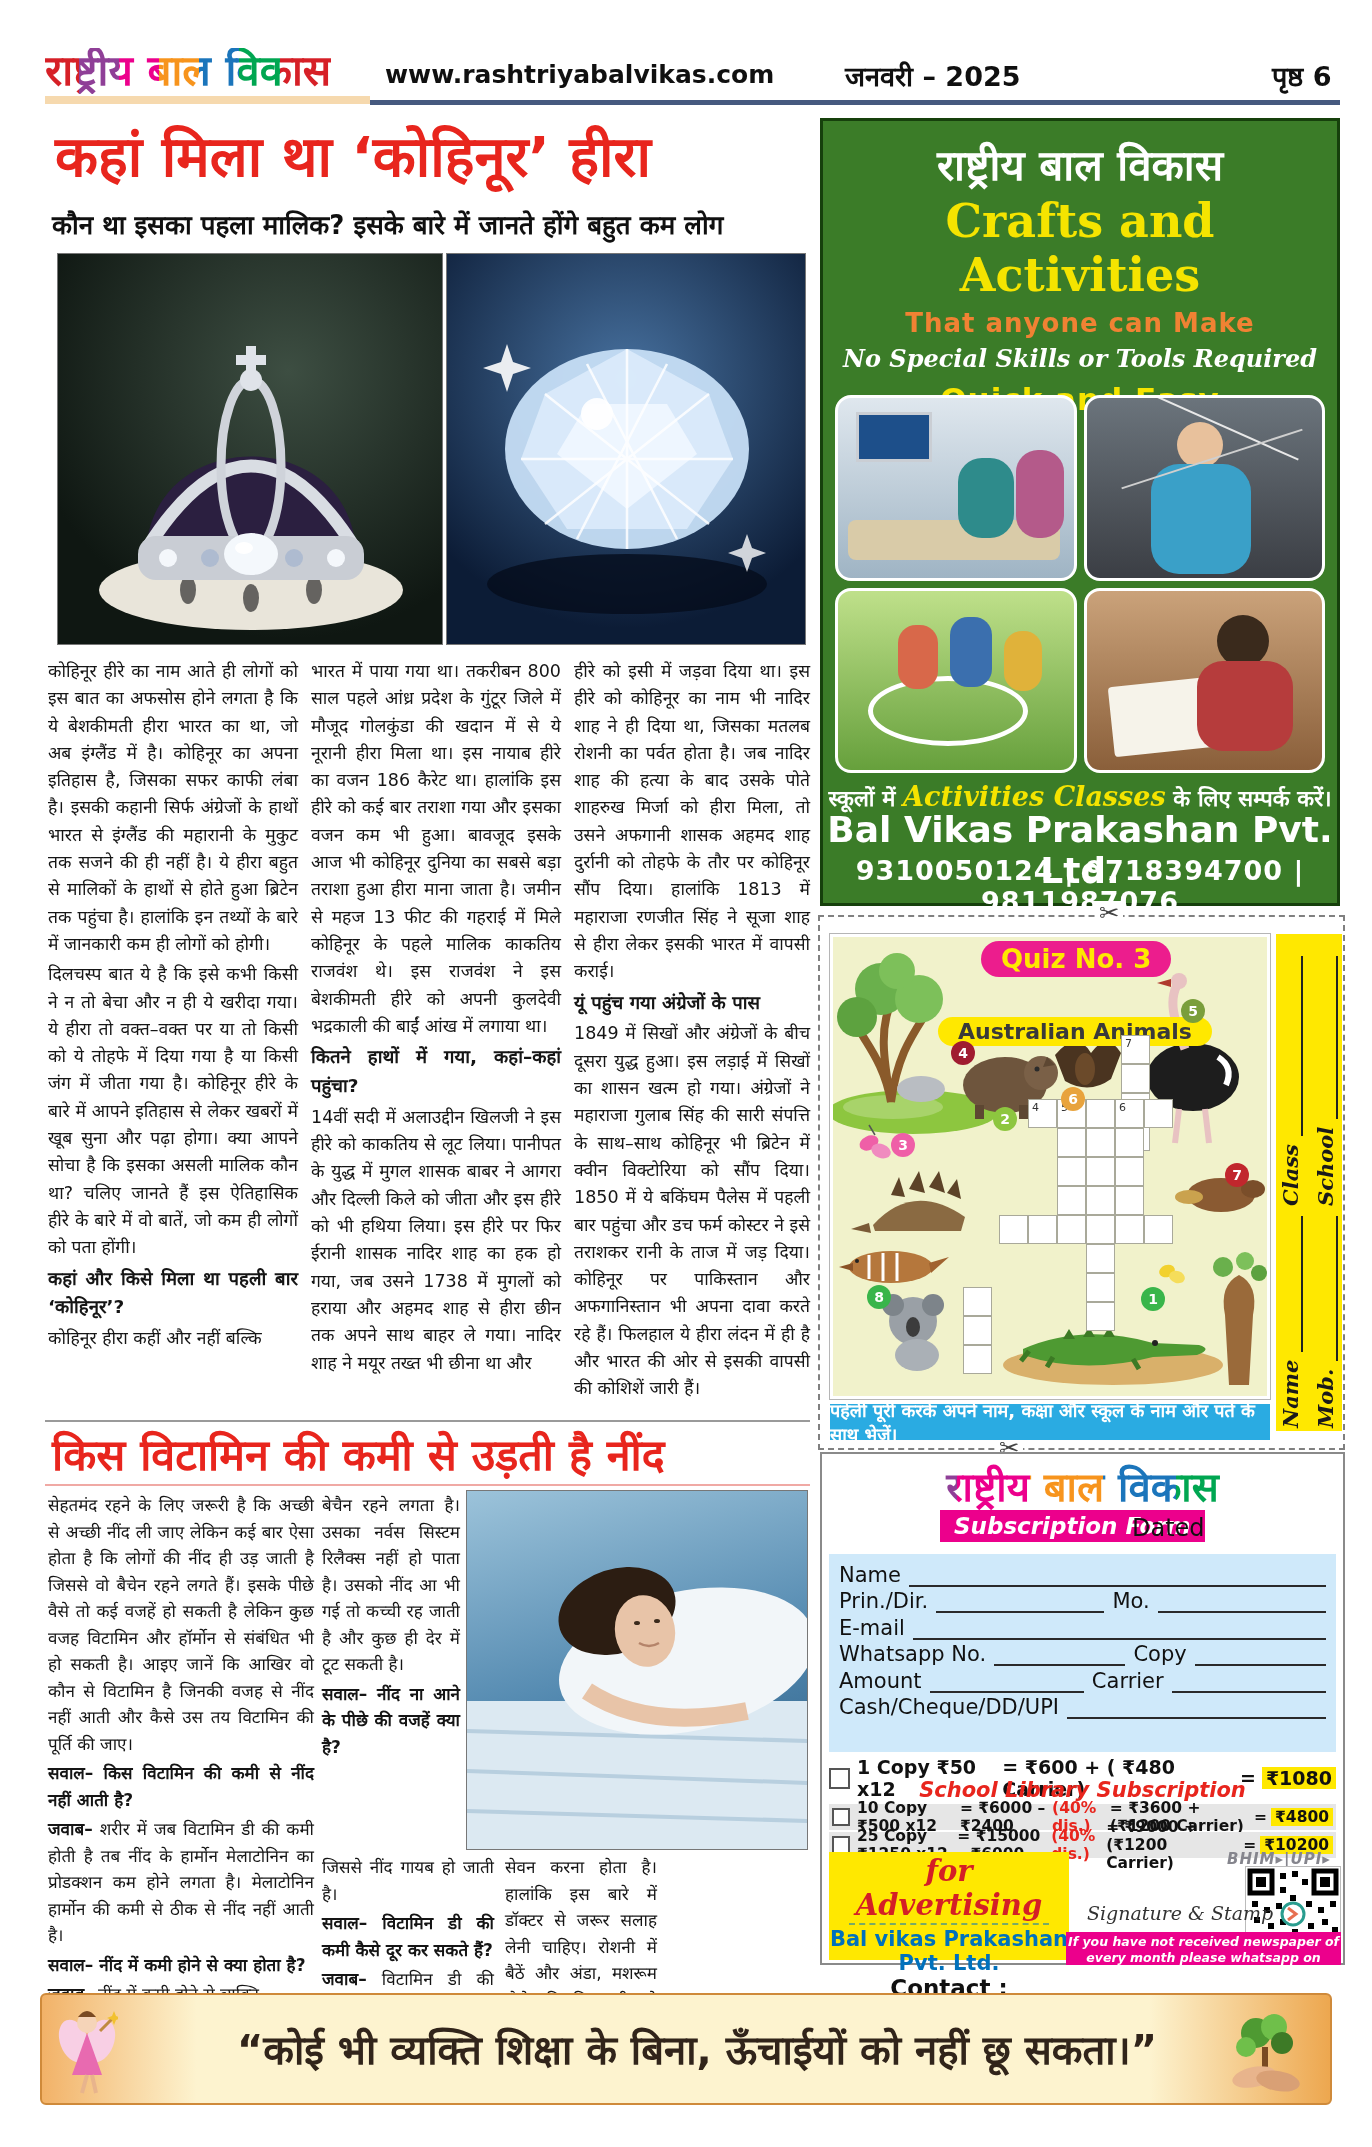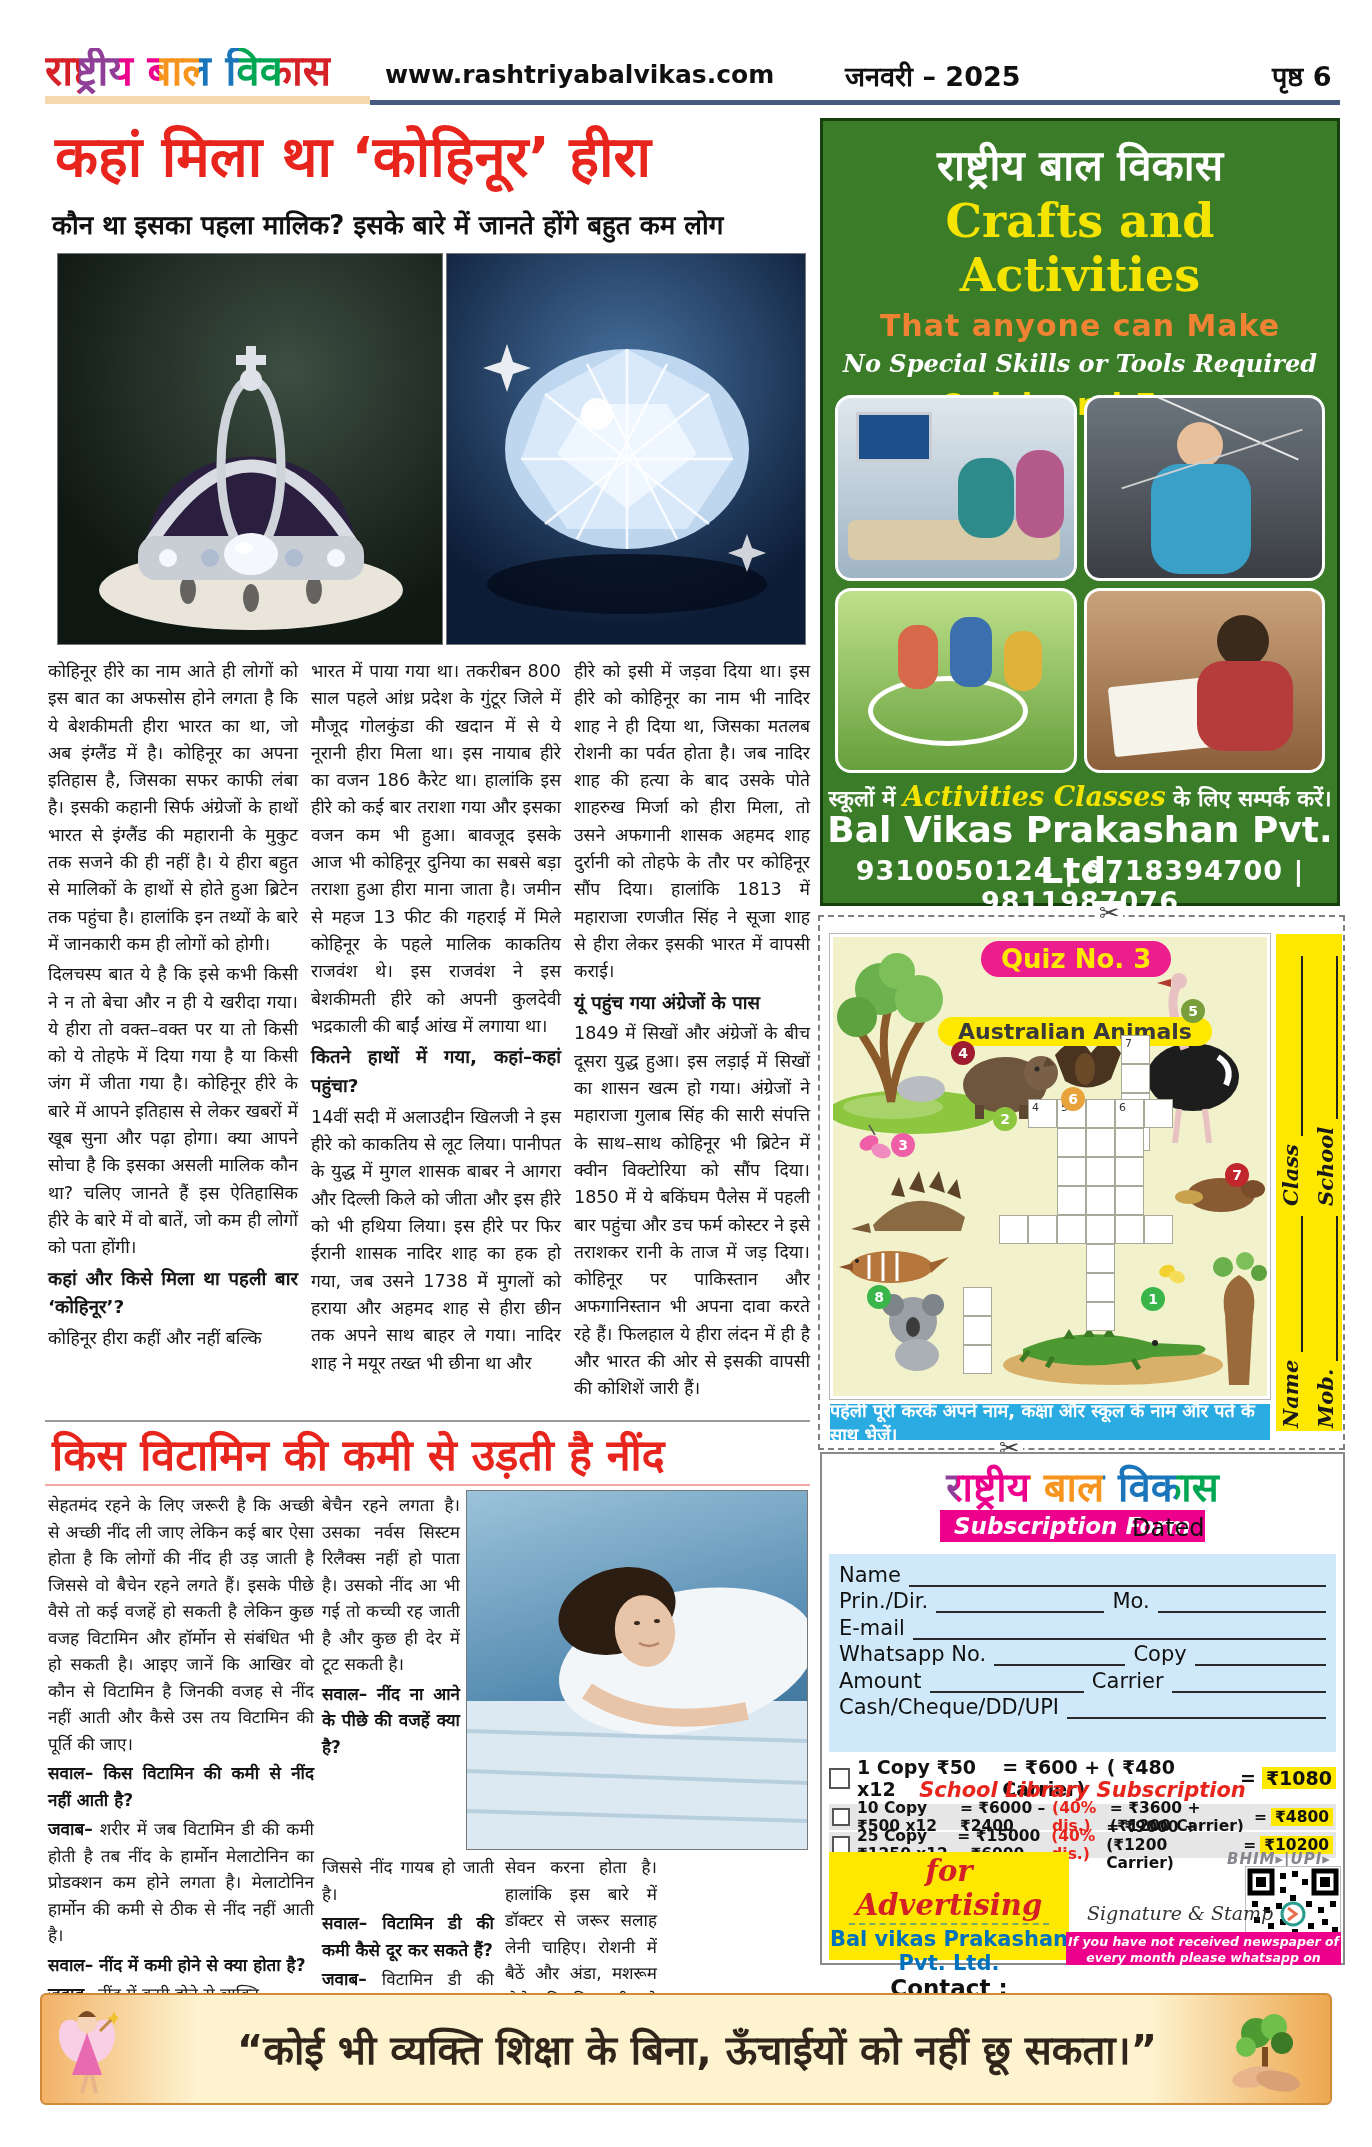--- a/index.html
+++ b/index.html
@@ -28,21 +28,21 @@
   .hindi-body p{margin:0 0 3px 0;}
   .hindi-body .subh{font-weight:700;font-size:18.5px;margin:3px 0;}
   .col1{left:48px;top:658px;width:250px;}
   .col2{left:311px;top:658px;width:250px;}
   .col3{left:574px;top:658px;width:236px;}
   .a1-divider{left:45px;top:1420px;width:765px;height:2px;background:#9a9a9a;}
   
   .ad{left:820px;top:118px;width:520px;height:788px;background:#3b7c28;border:3px solid #16400c;box-sizing:border-box;text-align:center;}
   .ad-t1{margin-top:14px;font-size:42px;font-weight:800;color:#fff;}
   .ad-t2{font-family:"DejaVu Serif",serif;font-size:46px;font-weight:800;color:#f5e400;margin-top:2px;}
-  .ad-t3{font-size:30px;font-weight:800;color:#f08233;margin-top:6px;letter-spacing:1px;}
+  .ad-t3{font-size:26px;font-weight:800;color:#f08233;margin-top:6px;letter-spacing:1px;}
   .ad-t4{font-family:"DejaVu Serif",serif;font-style:italic;font-size:24px;font-weight:700;color:#fff;margin-top:6px;}
   .ad-t5{font-size:31px;font-weight:800;color:#f5e400;margin-top:8px;letter-spacing:1px;}
   .ad-grid{position:absolute;left:12px;top:274px;width:490px;height:378px;display:grid;grid-template-columns:1fr 1fr;gap:7px;}
   .ad-ph{border:3px solid #fff;border-radius:16px;position:relative;overflow:hidden;}
   .ad-contact{position:absolute;left:0;top:660px;width:100%;font-size:22px;font-weight:700;color:#fff;}
   .ad-contact .em{font-family:"DejaVu Serif",serif;font-style:italic;font-size:27px;color:#f5e400;}
   .ad-company{position:absolute;left:0;top:688px;width:100%;font-size:36px;font-weight:800;color:#fff;}
   .ad-phones{position:absolute;left:0;top:734px;width:100%;font-size:27px;font-weight:800;color:#fff;letter-spacing:1px;}
   
   .quiz{left:818px;top:915px;width:527px;height:535px;border:2px dashed #808080;box-sizing:border-box;background:#fff;}

